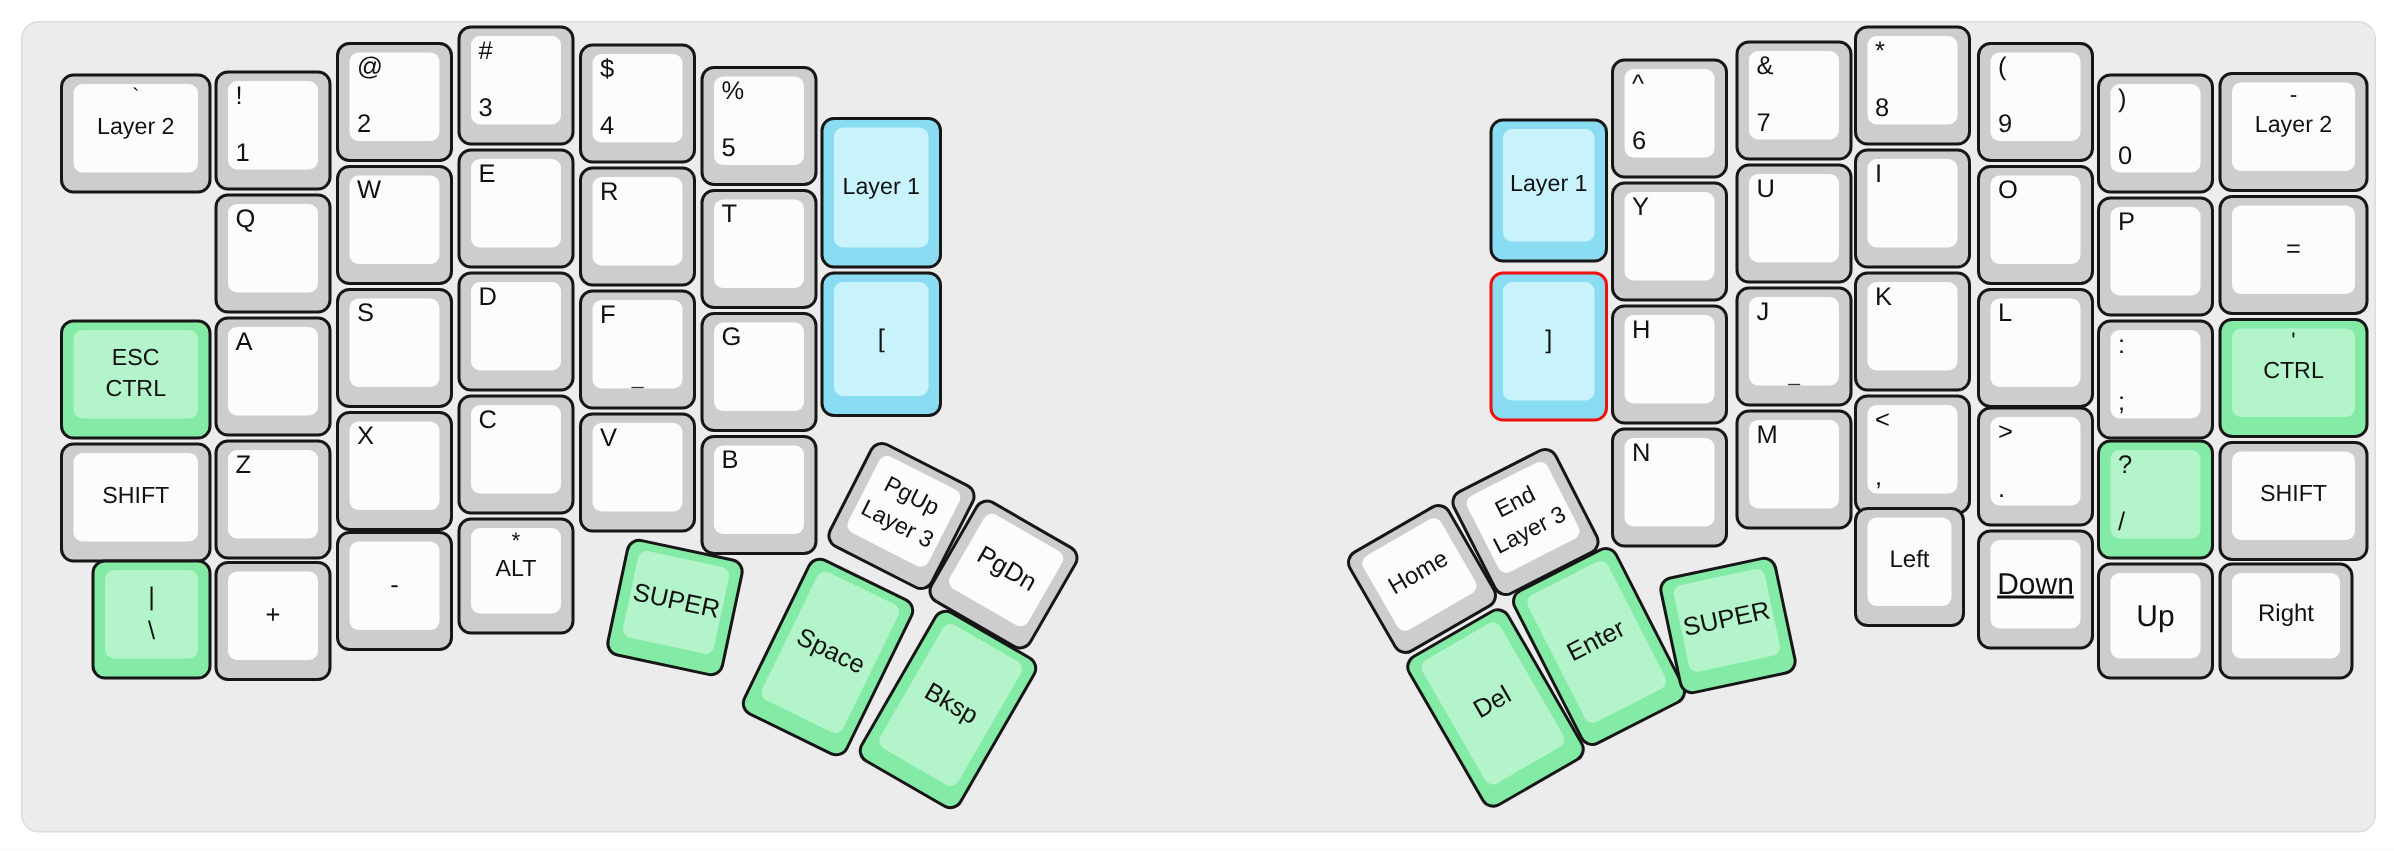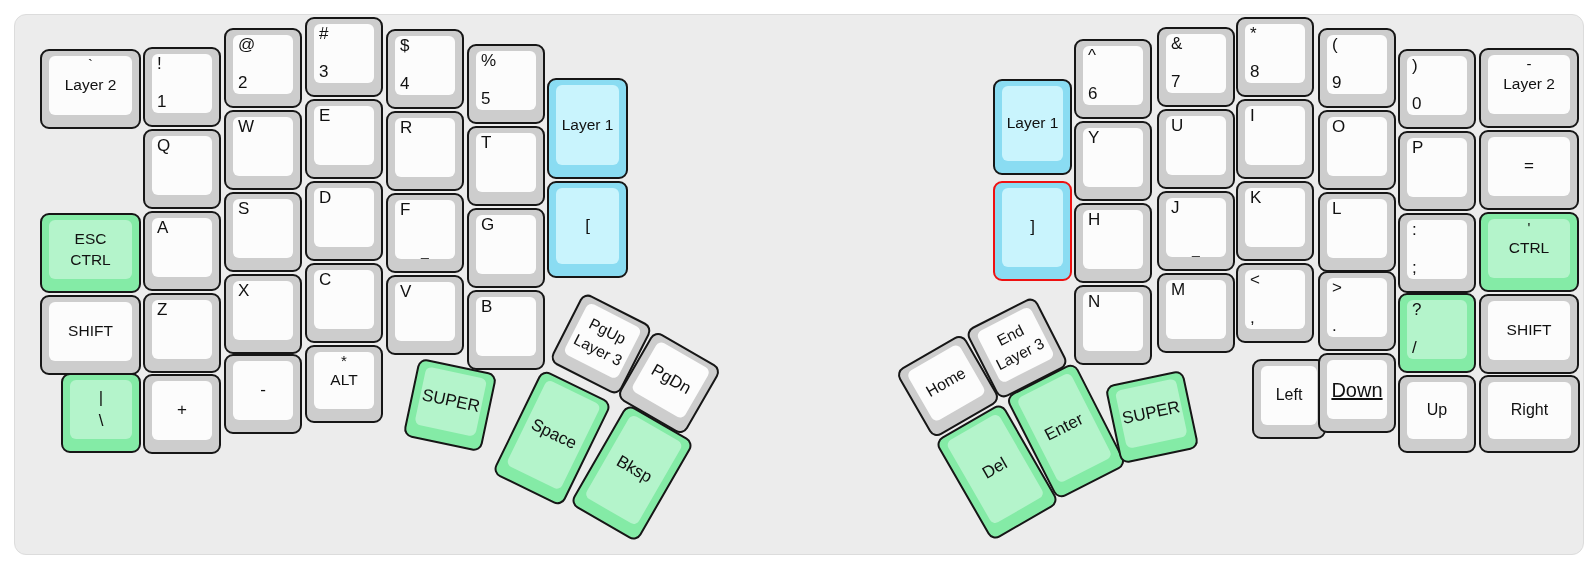--- a/index.html
+++ b/index.html
@@ -308,21 +308,21 @@
         <div class="cap">
           <div class="lab tl">K</div>
         </div>
       </div>
       <div class="key white" style="left: 1221px; top: 248px; width: 78px; height: 80px;">
         <div class="cap">
           <div class="lab tl">&lt;</div>
           <div class="lab tl2">,</div>
         </div>
       </div>
-      <div class="key white" style="left: 1221px; top: 344px; width: 74px; height: 80px; margin-left: 16px;">
+      <div class="key white" style="left: 1221px; top: 323px; width: 74px; height: 80px;">
         <div class="cap">
           <div class="ctr" style="font-size: 16px;">
             <div>Left</div>
           </div>
         </div>
       </div>
       <div class="key white" style="left: 1303px; top: 13px; width: 78px; height: 80px;">
         <div class="cap">
           <div class="lab tl">(</div>
           <div class="lab tl2">9</div>
@@ -369,21 +369,21 @@
         </div>
       </div>
       <div class="key green" style="left: 1383px; top: 278px; width: 78px; height: 80px;">
         <div class="cap">
           <div class="lab tl">?</div>
           <div class="lab tl2">/</div>
         </div>
       </div>
       <div class="key white" style="left: 1383px; top: 360px; width: 78px; height: 78px;">
         <div class="cap">
-          <div class="ctr" style="font-size: 16px; border-radius: 15px;">
+          <div class="ctr" style="font-size: 20px; border-radius: 15px;">
             <div>Up</div>
           </div>
         </div>
       </div>
       <div class="key white" style="left: 1464px; top: 33px; width: 100px; height: 80px;">
         <div class="cap">
           <div class="lab ct">-</div>
           <div class="ctr">
             <div>Layer 2</div>
           </div>
@@ -404,21 +404,21 @@
           </div>
         </div>
       </div>
       <div class="key white" style="left: 1464px; top: 279px; width: 100px; height: 80px;">
         <div class="cap">
           <div class="ctr">
             <div>SHIFT</div>
           </div>
         </div>
       </div>
-      <div class="key white" style="left: 1464px; top: 360px; width: 101px; height: 78px;">
+      <div class="key white" style="left: 1464px; top: 360px; width: 90px; height: 78px;">
         <div class="cap">
           <div class="ctr" style="font-size: 16px;">
             <div>Right</div>
           </div>
         </div>
       </div>
       <div class="key white" style="left: 894px; top: 332px; width: 78px; height: 78px; transform: rotate(-30deg);">
         <div class="cap">
           <div class="ctr" style="font-size: 16px;">
             <div>Home</div>

